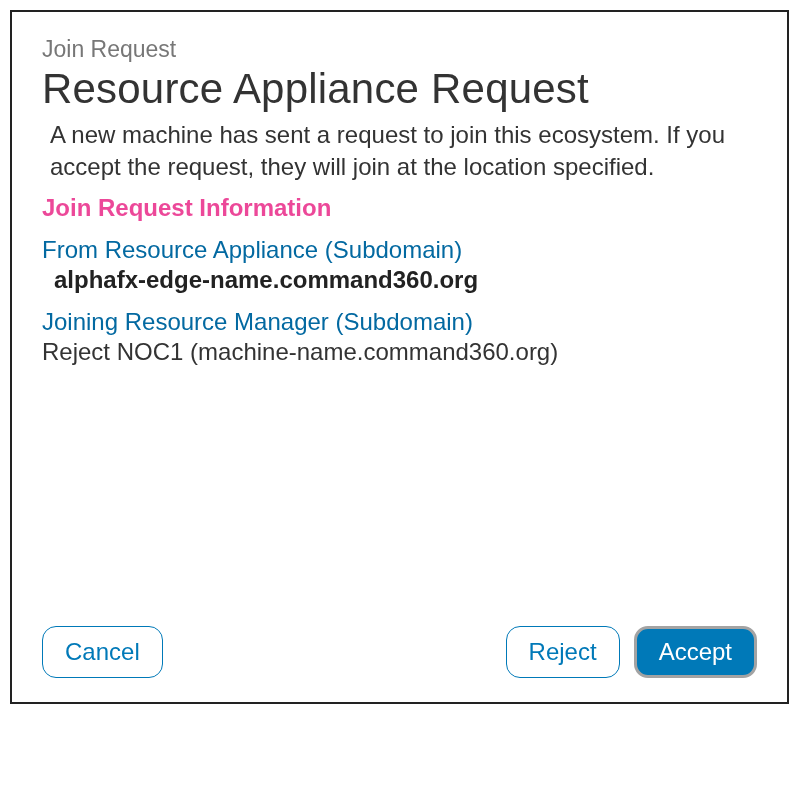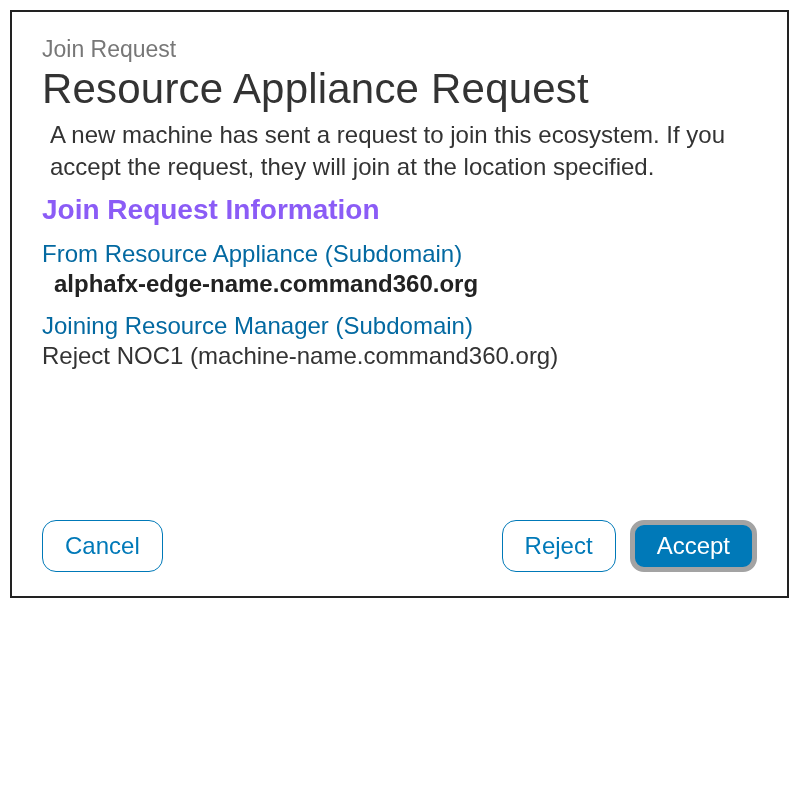--- a/index.html
+++ b/index.html
@@ -7,21 +7,21 @@
     margin: 0; padding: 0;
     width: 799px; height: 790px;
     font-family: "Helvetica Neue", Helvetica, Arial, sans-serif;
     background: #ffffff;
     color: #333333;
   }
   .dialog {
     position: relative;
     margin: 10px;
     width: 779px;
-    height: 588px;
+    height: 694px;
     border: 2px solid #222222;
     background: #ffffff;
     padding: 24px 30px 24px 30px;
     display: flex;
     flex-direction: column;
   }
   .content {
     flex: 1 1 auto;
   }
   .eyebrow {
@@ -37,23 +37,23 @@
     margin: 0 0 6px 0;
     letter-spacing: 0.2px;
   }
   .description {
     font-size: 24px;
     line-height: 1.35;
     color: #333333;
     margin: 0 0 10px 8px;
   }
   .section-head {
-    font-size: 28px;
+    font-size: 24px;
     font-weight: 700;
-    color: #8b5cf6;
+    color: #ec4899;
     margin: 8px 0 14px 0;
   }
   .field-label {
     font-size: 24px;
     color: #0369a1;
     margin: 6px 0 2px 0;
   }
   .field-value-strong {
     font-size: 24px;
     font-weight: 600;
@@ -85,21 +85,21 @@
     cursor: pointer;
     user-select: none;
     line-height: 1;
   }
   .btn-outline {
     border: 1px solid #0079B8;
     background: #ffffff;
     color: #0079B8;
   }
   .btn-primary {
-    border: 5px solid #a3a3a3;
+    border: 3px solid #a3a3a3;
     background: #0079B8;
     color: #ffffff;
   }
 </style>
 </head>
 <body>
 
 <div class="dialog">
   <div class="content">
     <p class="eyebrow">Join Request</p>

